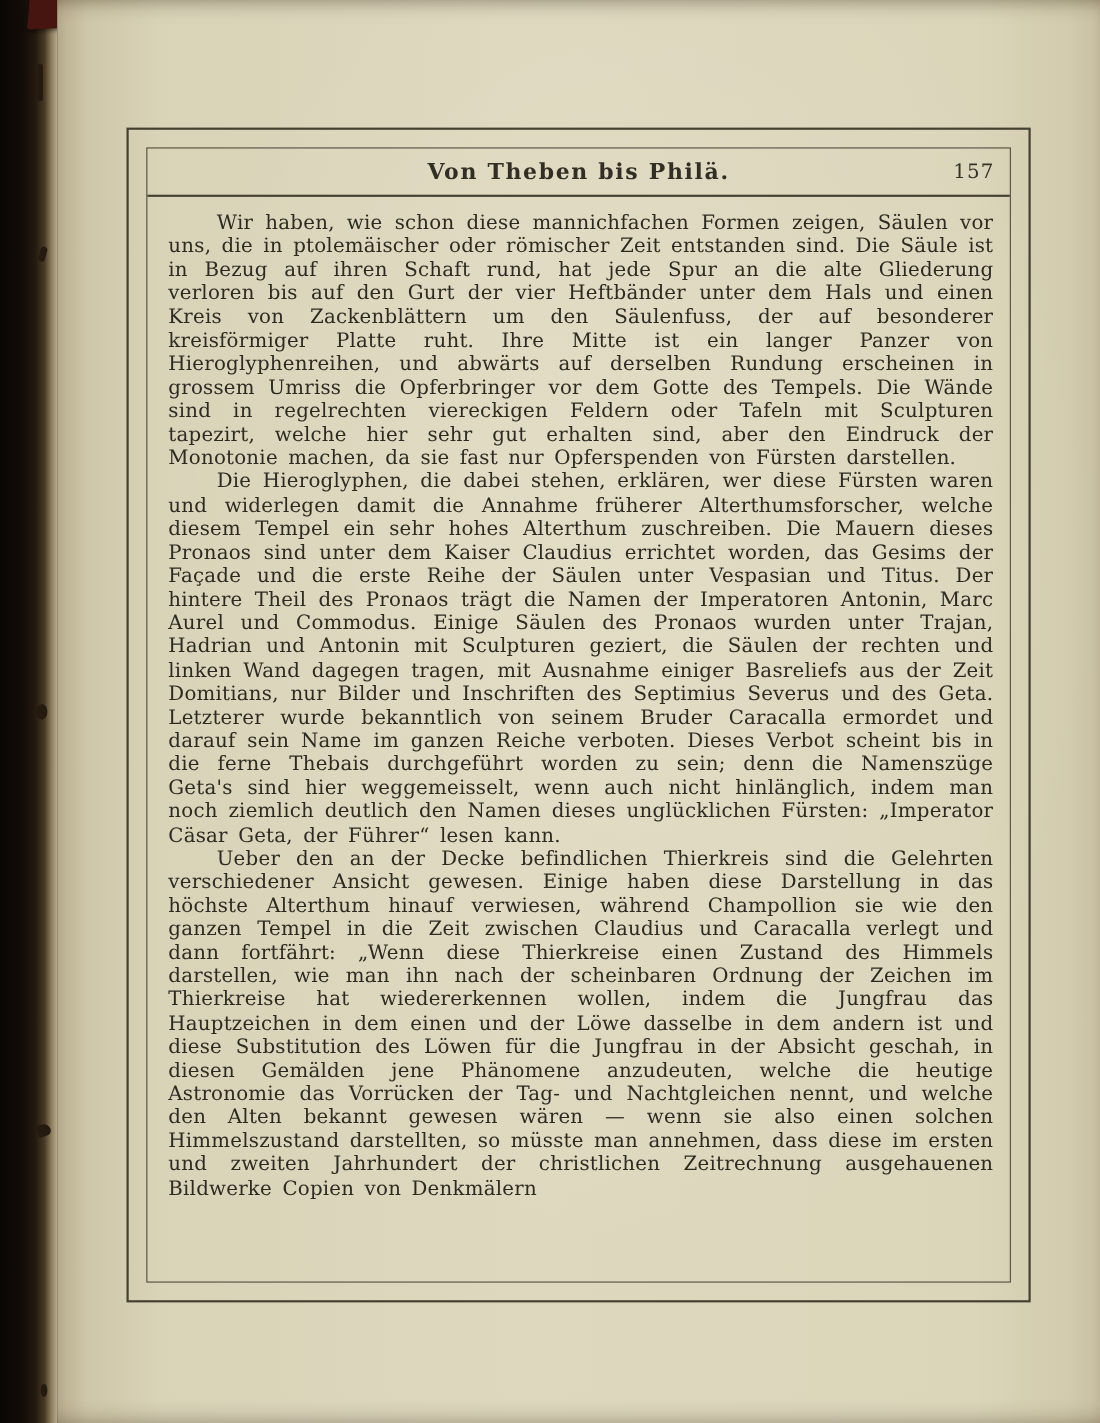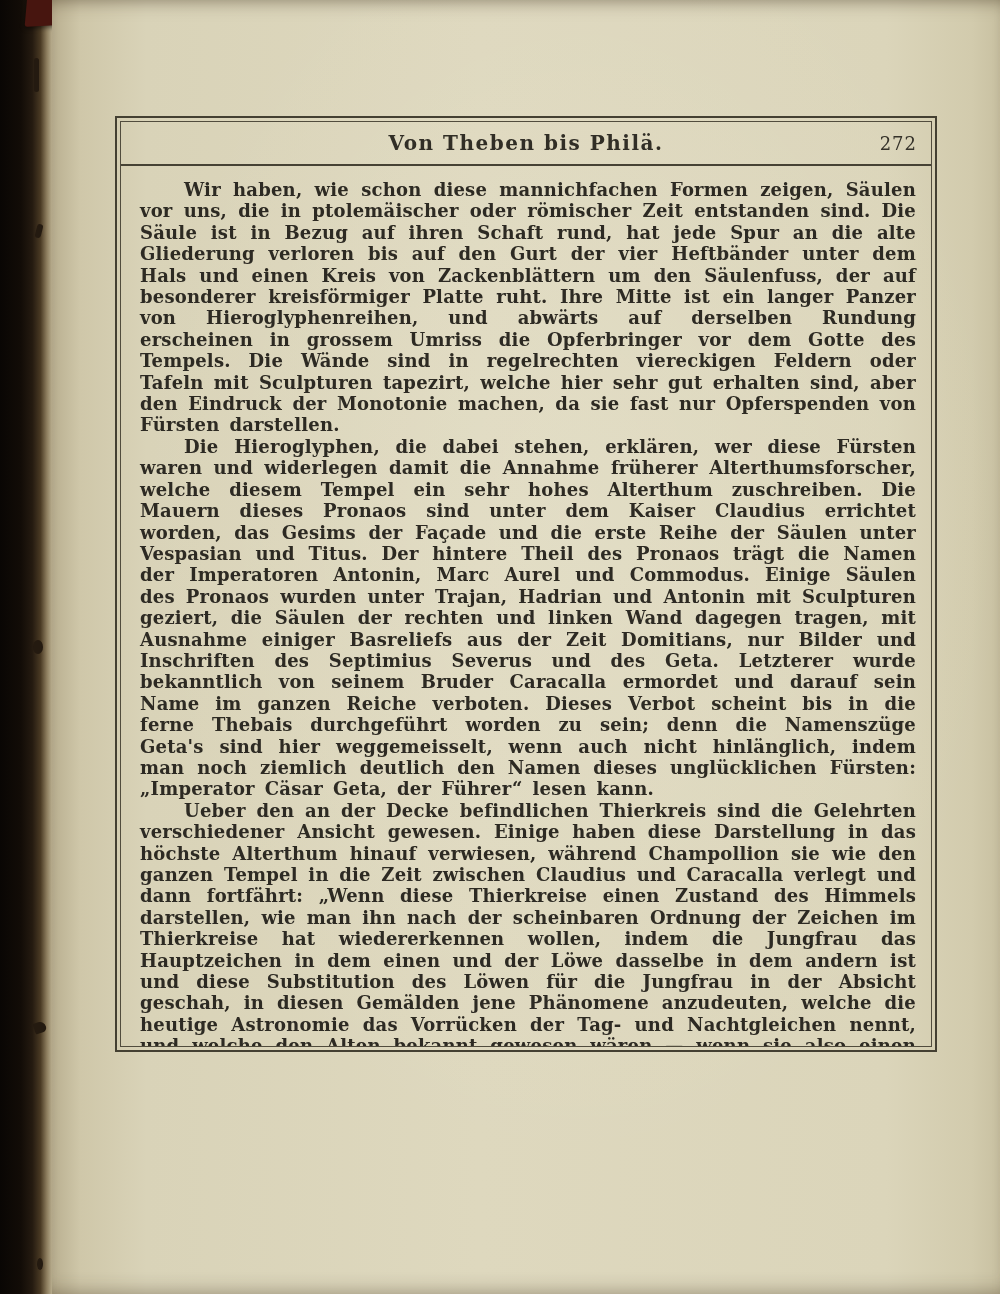--- a/index.html
+++ b/index.html
@@ -57,24 +57,24 @@
     box-shadow: inset 0 14px 18px -14px rgba(60,45,25,.55),
                 inset 0 -16px 20px -16px rgba(60,45,25,.45);
   }
 
   
   .frame-outer {
     position: absolute;
     left: 63px;   
     top: 116px;
     width: 822px;
-    height: 936px;
+    height: 1068px;
     border: 2px solid #444032;
     box-sizing: border-box;
-    padding: 3px;
+    padding: 16px;
   }
   .frame-inner {
     width: 100%; height: 100%;
     border: 1px solid #514c3d;
     box-sizing: border-box;
     display: flex;
     flex-direction: column;
   }
 
   
@@ -116,42 +116,41 @@
     line-height: 21.4px;
     letter-spacing: 0.2px;
     word-spacing: 3.5px;
     text-align: justify;
     color: #2d2a23;
     overflow: hidden;
   }
   .textblock p {
     margin: 0;
     text-indent: 44px;
-    font-weight: bold;
   }
 </style>
 </head>
 <body>
 
 <div class="binding">
   <div class="spine-mark"></div>
   <div class="stitch s1"></div>
   <div class="stitch s2"></div>
   <div class="stitch s3"></div>
   <div class="stitch s4"></div>
   <div class="stitch s5"></div>
 </div>
 
 <div class="paper">
   <div class="frame-outer">
     <div class="frame-inner">
 
       <div class="runhead">
         <h1 class="title">Von Theben bis Philä.</h1>
-        <span class="pagenum">272</span>
+        <span class="pagenum">157</span>
       </div>
 
       <div class="head-rule"></div>
 
       <div class="textblock">
         <p>Wir haben, wie schon diese mannichfachen Formen zeigen, Säulen vor uns, die in ptolemäischer oder römischer Zeit entstanden sind. Die Säule ist in Bezug auf ihren Schaft rund, hat jede Spur an die alte Gliederung verloren bis auf den Gurt der vier Heftbänder unter dem Hals und einen Kreis von Zackenblättern um den Säulenfuss, der auf besonderer kreisförmiger Platte ruht. Ihre Mitte ist ein langer Panzer von Hieroglyphenreihen, und abwärts auf derselben Rundung erscheinen in grossem Umriss die Opferbringer vor dem Gotte des Tempels. Die Wände sind in regelrechten viereckigen Feldern oder Tafeln mit Sculpturen tapezirt, welche hier sehr gut erhalten sind, aber den Eindruck der Monotonie machen, da sie fast nur Opferspenden von Fürsten darstellen.</p>
         <p>Die Hieroglyphen, die dabei stehen, erklären, wer diese Fürsten waren und widerlegen damit die Annahme früherer Alterthumsforscher, welche diesem Tempel ein sehr hohes Alterthum zuschreiben. Die Mauern dieses Pronaos sind unter dem Kaiser Claudius errichtet worden, das Gesims der Façade und die erste Reihe der Säulen unter Vespasian und Titus. Der hintere Theil des Pronaos trägt die Namen der Imperatoren Antonin, Marc Aurel und Commodus. Einige Säulen des Pronaos wurden unter Trajan, Hadrian und Antonin mit Sculpturen geziert, die Säulen der rechten und linken Wand dagegen tragen, mit Ausnahme einiger Basreliefs aus der Zeit Domitians, nur Bilder und Inschriften des Septimius Severus und des Geta. Letzterer wurde bekanntlich von seinem Bruder Caracalla ermordet und darauf sein Name im ganzen Reiche verboten. Dieses Verbot scheint bis in die ferne Thebais durchgeführt worden zu sein; denn die Namenszüge Geta's sind hier weggemeisselt, wenn auch nicht hinlänglich, indem man noch ziemlich deutlich den Namen dieses unglücklichen Fürsten: „Imperator Cäsar Geta, der Führer“ lesen kann.</p>
         <p>Ueber den an der Decke befindlichen Thierkreis sind die Gelehrten verschiedener Ansicht gewesen. Einige haben diese Darstellung in das höchste Alterthum hinauf verwiesen, während Champollion sie wie den ganzen Tempel in die Zeit zwischen Claudius und Caracalla verlegt und dann fortfährt: „Wenn diese Thierkreise einen Zustand des Himmels darstellen, wie man ihn nach der scheinbaren Ordnung der Zeichen im Thierkreise hat wiedererkennen wollen, indem die Jungfrau das Hauptzeichen in dem einen und der Löwe dasselbe in dem andern ist und diese Substitution des Löwen für die Jungfrau in der Absicht geschah, in diesen Gemälden jene Phänomene anzudeuten, welche die heutige Astronomie das Vorrücken der Tag- und Nachtgleichen nennt, und welche den Alten bekannt gewesen wären — wenn sie also einen solchen Himmelszustand darstellten, so müsste man annehmen, dass diese im ersten und zweiten Jahrhundert der christlichen Zeitrechnung ausgehauenen Bildwerke Copien von Denkmälern</p>
       </div>
 

